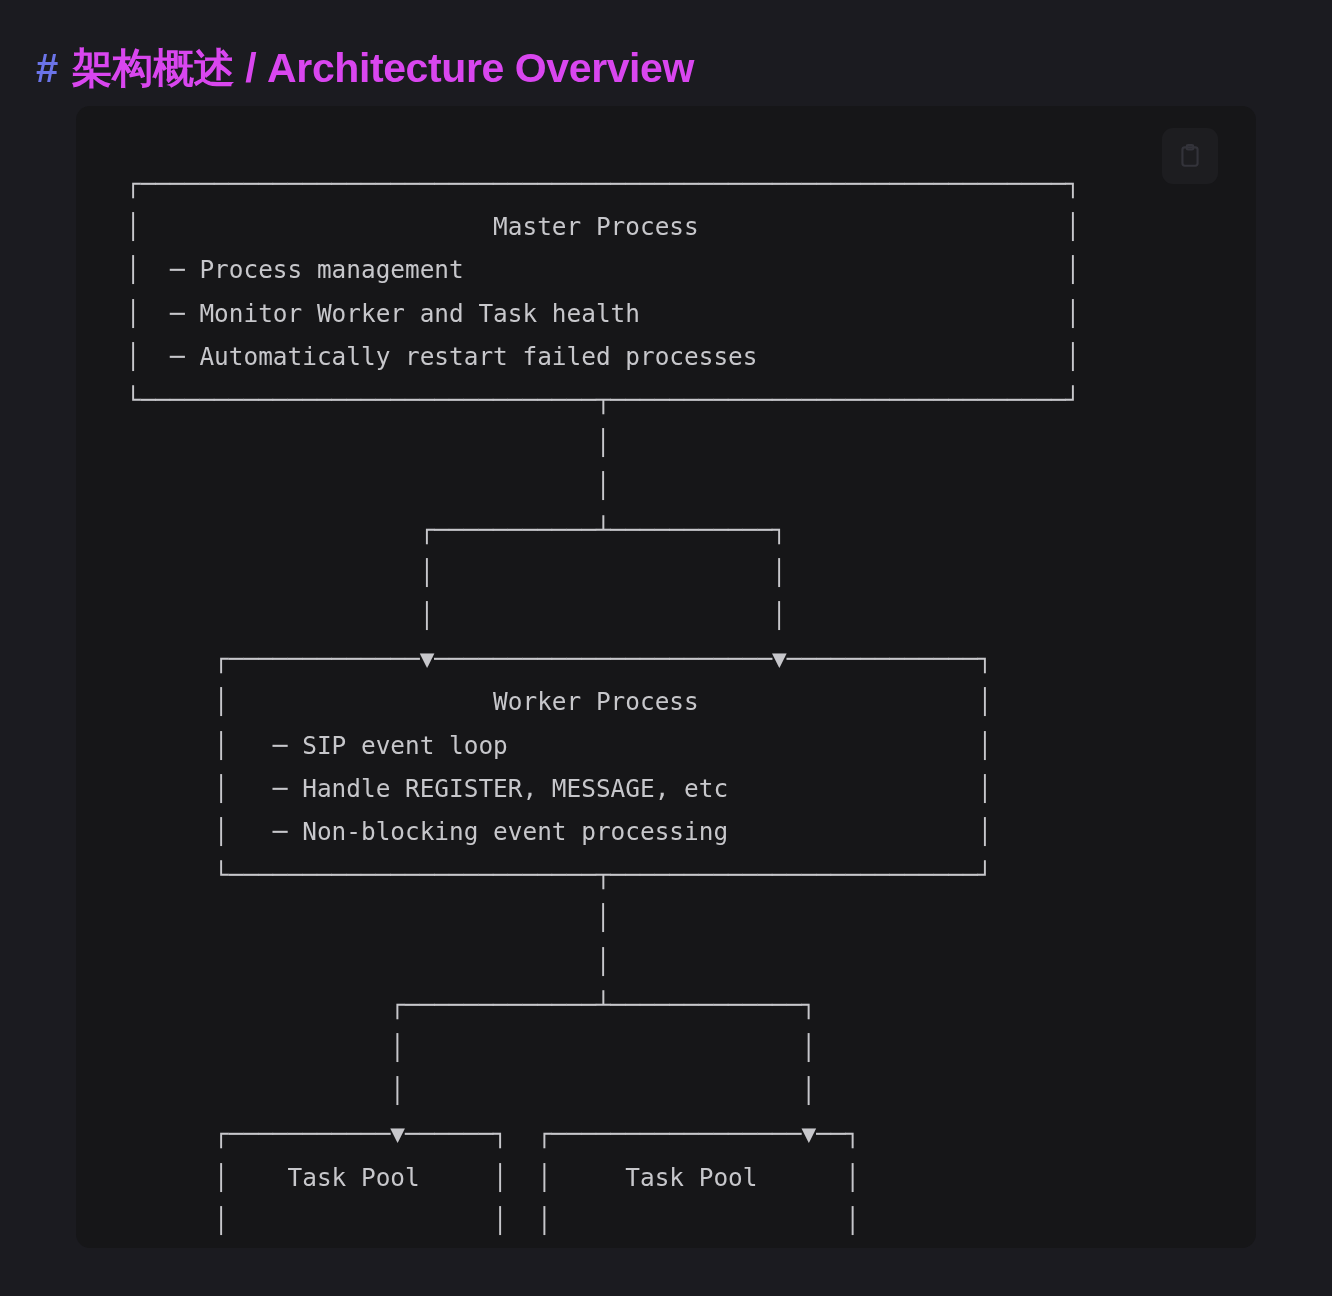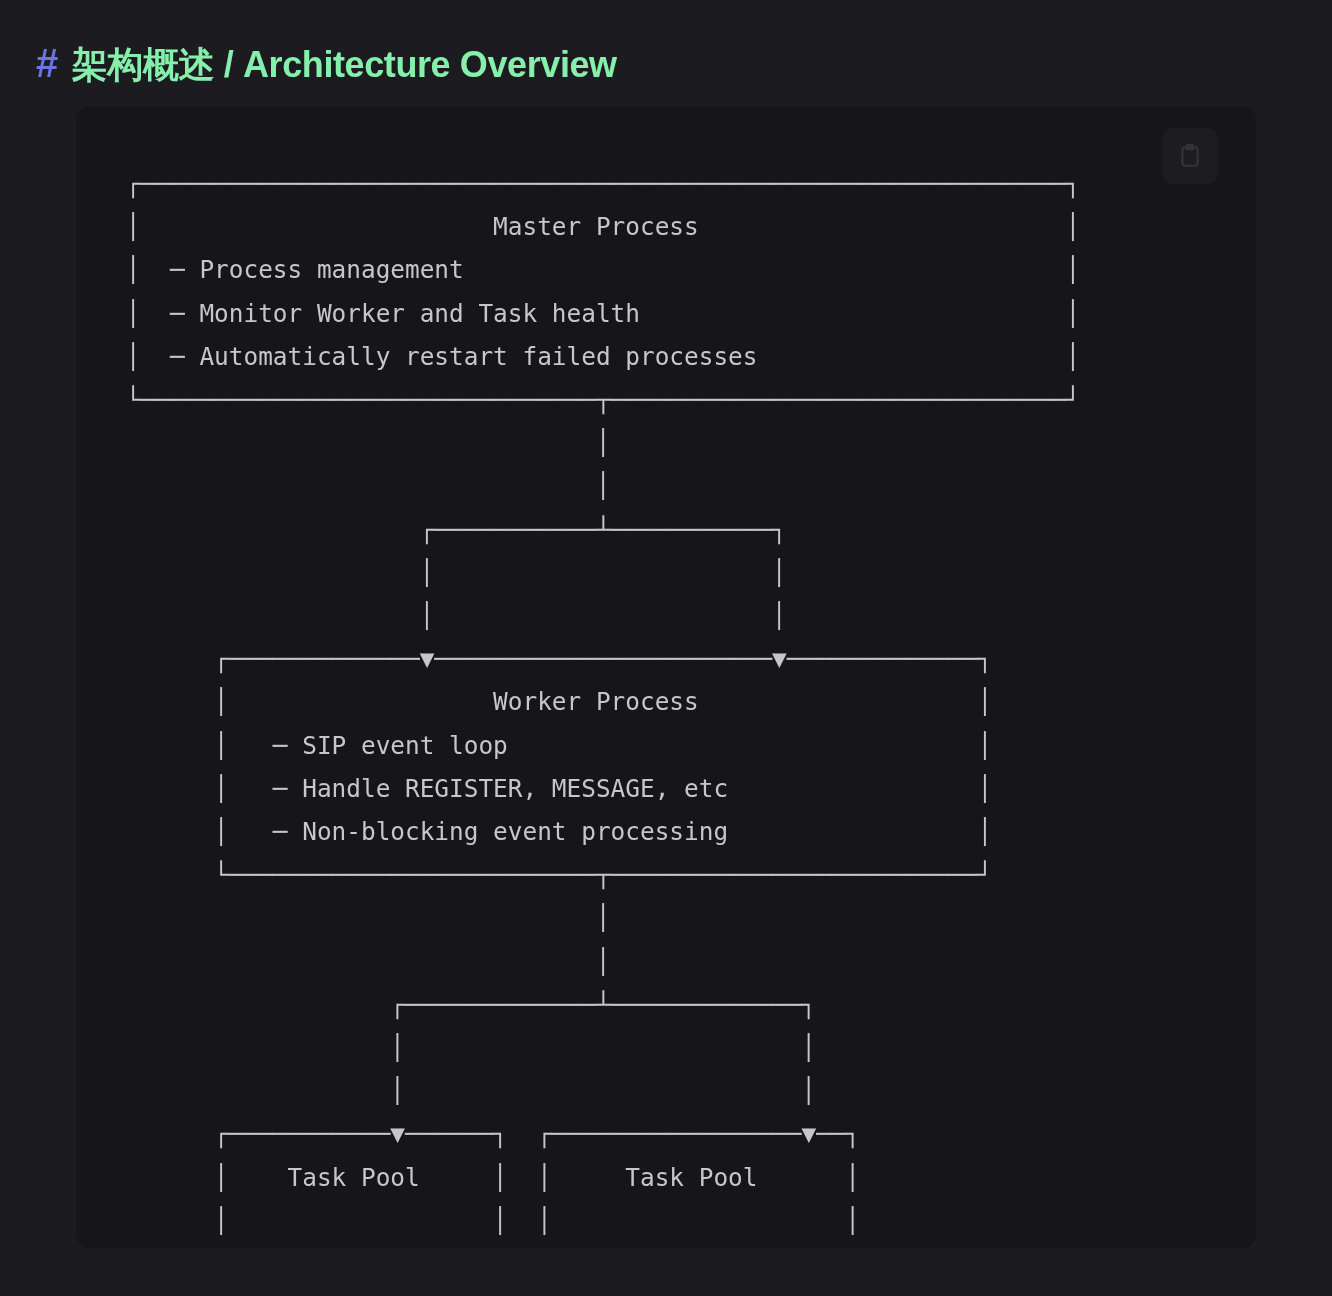--- a/index.html
+++ b/index.html
@@ -34,22 +34,22 @@
     gap: 14px;
     white-space: nowrap;
   }
   .heading .hash {
     color: #6b74e8;
     font-size: 40px;
     font-weight: 700;
     letter-spacing: -0.5px;
   }
   .heading .htext {
-    color: #86efac;
-    font-size: 36px;
+    color: #d946ef;
+    font-size: 41px;
     font-weight: 700;
     letter-spacing: -0.4px;
   }
 
   
   .codeblock {
     position: absolute;
     left: 76px;
     top: 106px;
     width: 1180px;

